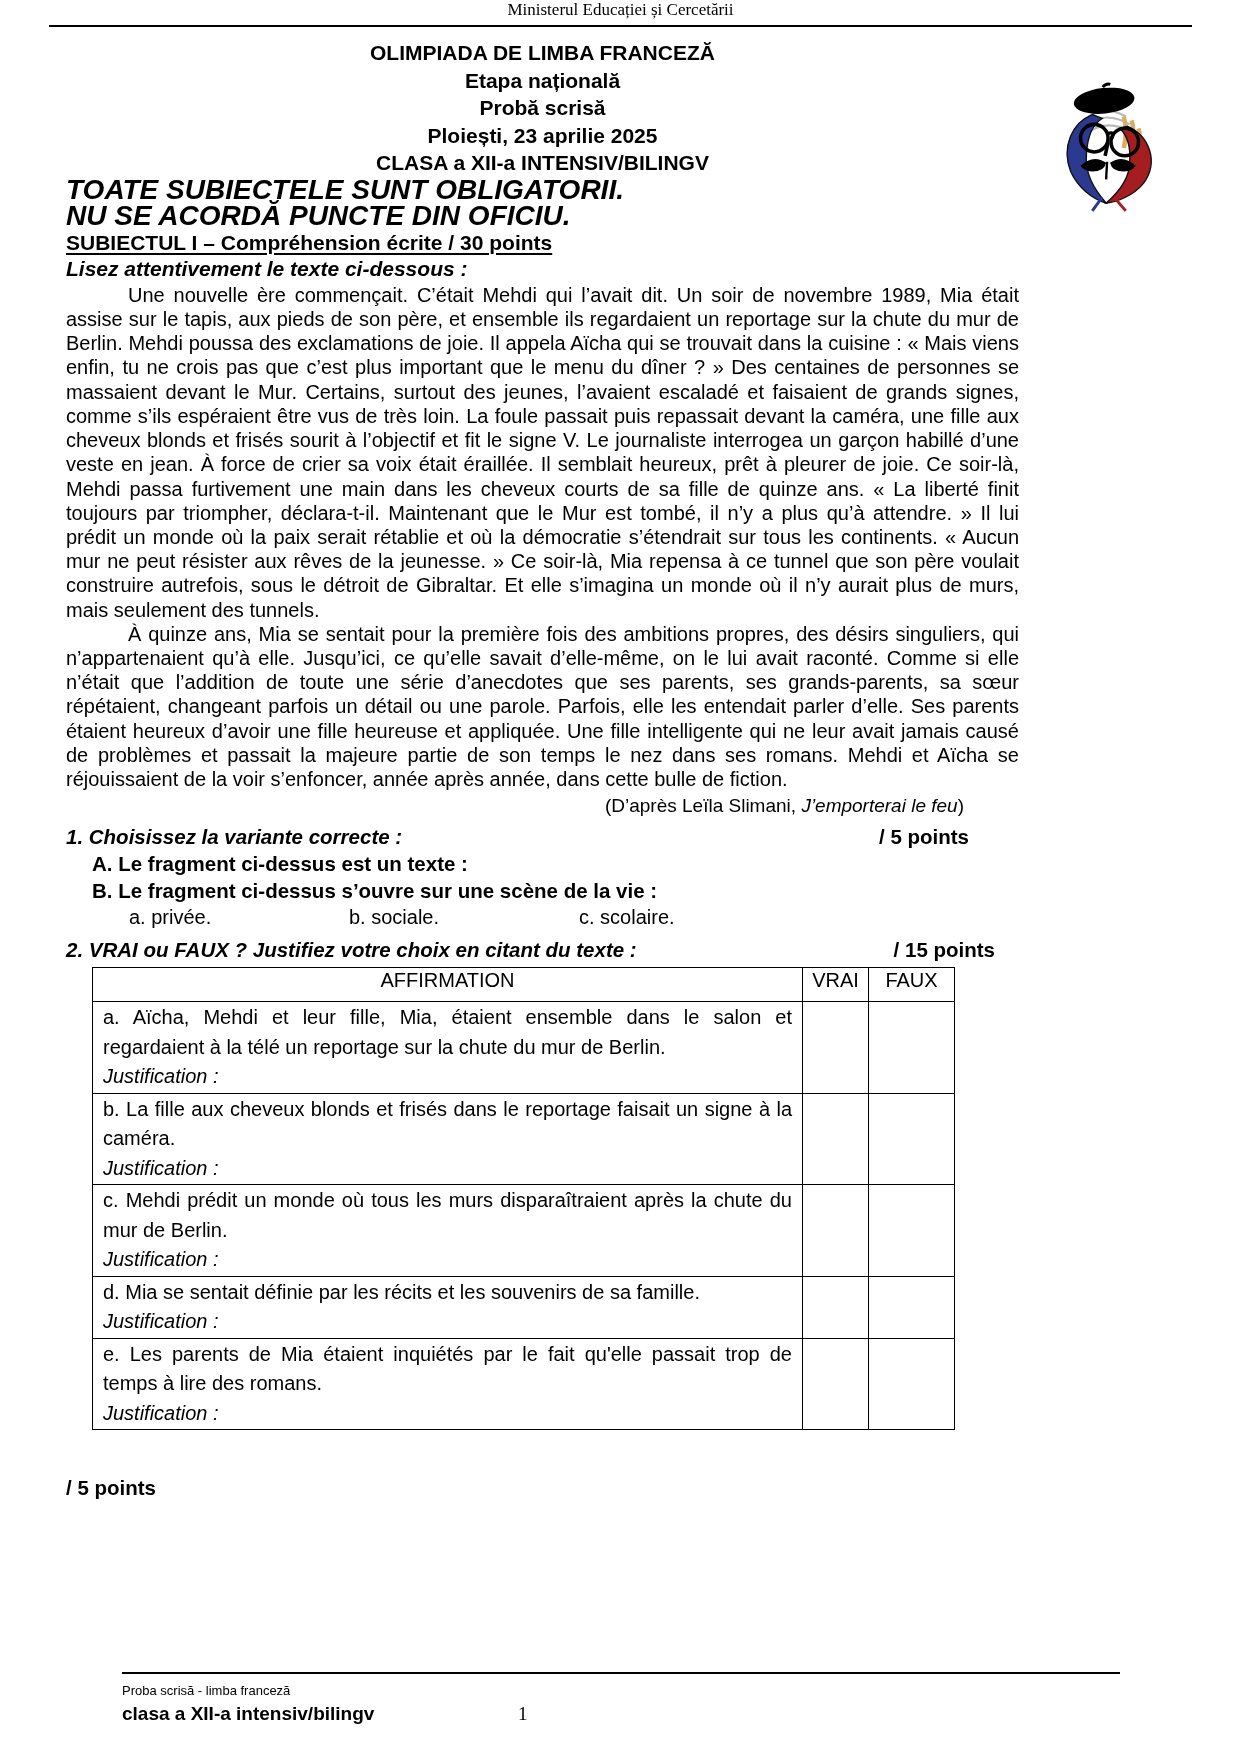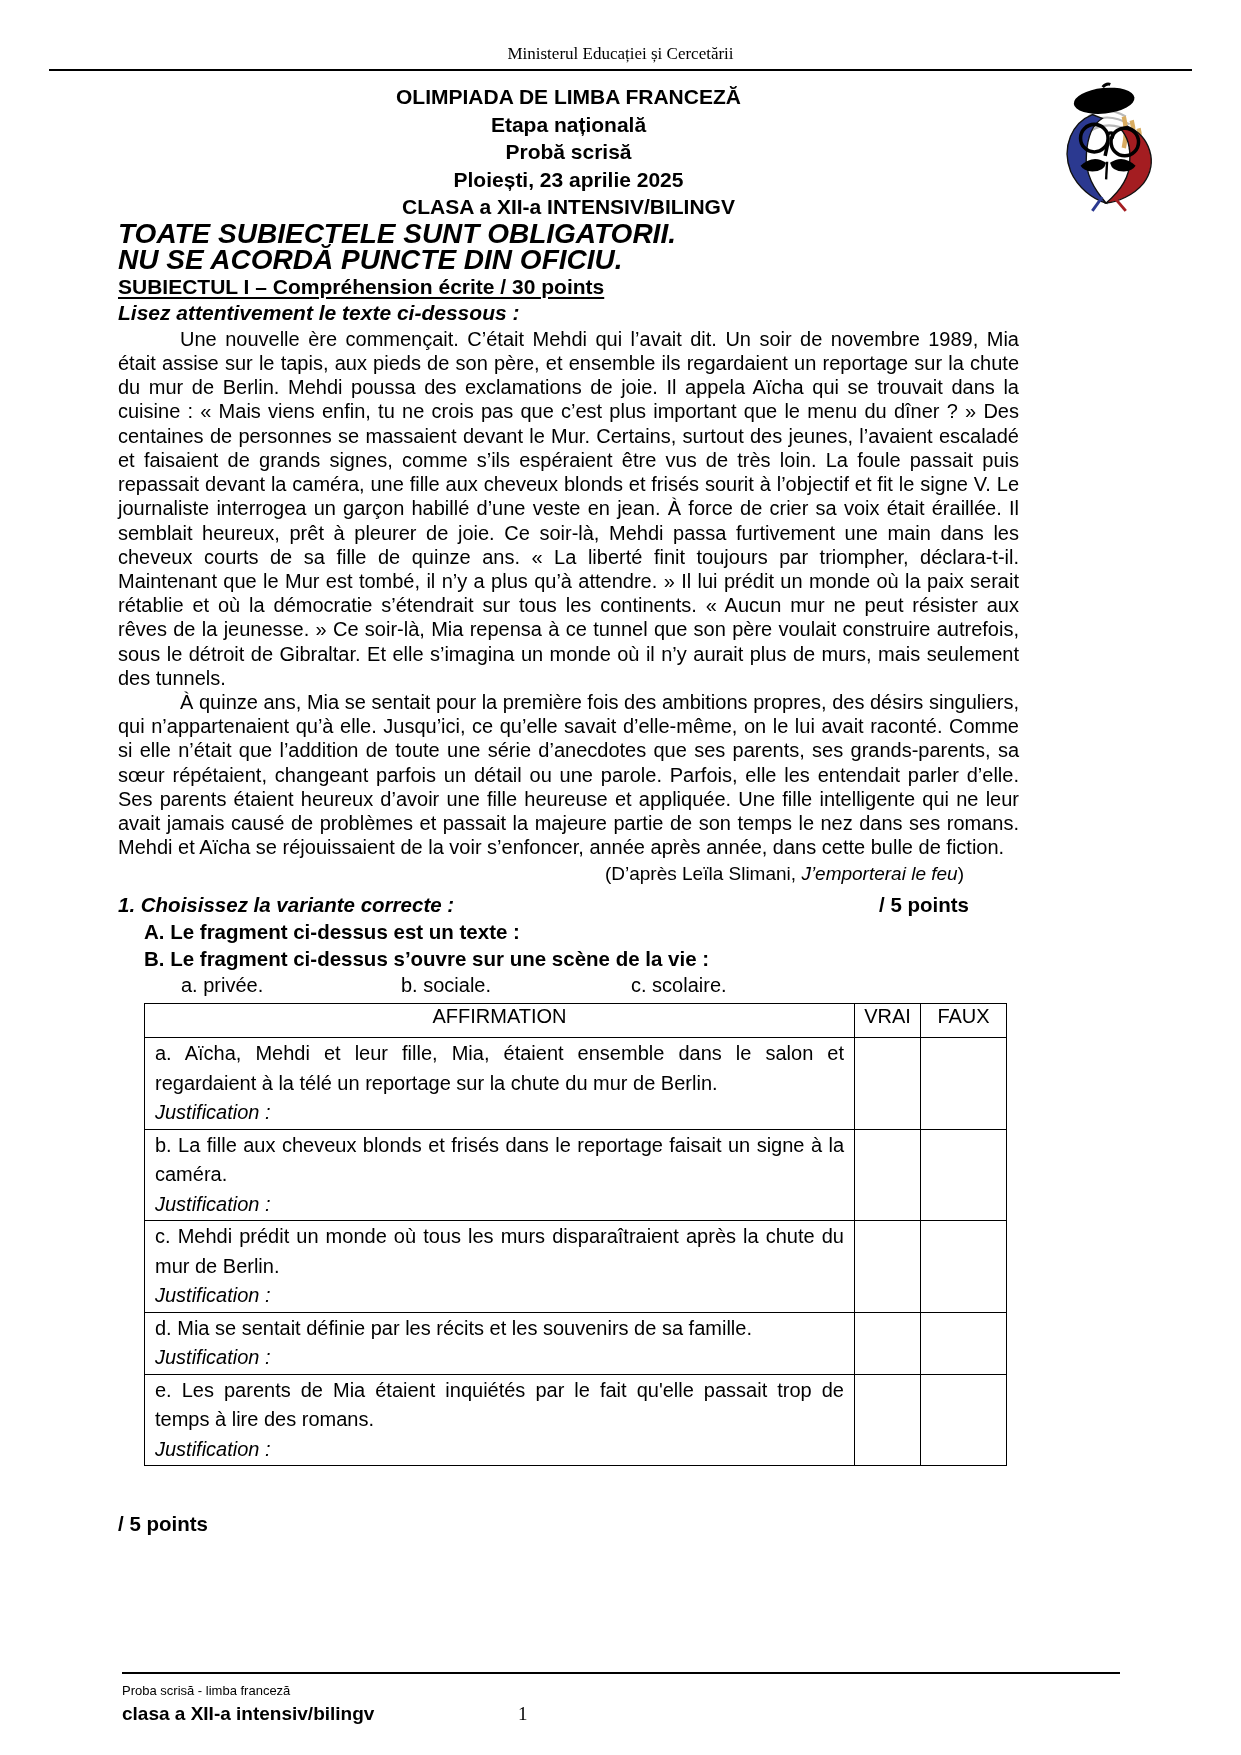--- a/index.html
+++ b/index.html
@@ -1,21 +1,21 @@
 <!DOCTYPE html>
 <html lang="ro"><head>
 <meta charset="utf-8">
 <style>
   html,body{margin:0;padding:0;background:#ffffff;}
   body{width:1241px;height:1755px;position:relative;overflow:hidden;color:#000;
        font-family:"Liberation Sans",sans-serif;-webkit-font-smoothing:antialiased;}
-  .doc-header{padding-top:44px;text-align:center;font-family:"Liberation Serif",serif;font-size:17px;}
+  .doc-header{text-align:center;font-family:"Liberation Serif",serif;font-size:17px;}
   .header-rule{border:none;border-top:2px solid #000;margin:5px 49px 0 49px;}
   .logo{position:absolute;top:76px;right:70px;width:118px;height:140px;}
-  .content{margin:0 222px 0 118px;}
+  .content{margin:0 222px 0 66px;}
   .title-block{margin-top:12px;text-align:center;font-weight:bold;font-size:21px;line-height:27.5px;}
   .instructions{font-weight:bold;font-style:italic;font-size:28px;line-height:26.6px;}
   .subject-heading{font-weight:bold;font-size:21px;line-height:26.6px;text-decoration:underline;text-decoration-thickness:2px;text-underline-offset:3px;}
   .read-instruction{font-weight:bold;font-style:italic;font-size:21px;line-height:26.6px;}
   .body-par{font-size:20px;line-height:24.2px;text-align:justify;text-indent:62px;margin:0;}
   .attribution{font-size:19px;line-height:24px;text-align:right;padding-right:55px;margin-top:3px;}
   .attribution .book-title{font-style:italic;}
   .q-row{display:flex;justify-content:space-between;font-size:20.5px;line-height:27px;margin-top:5px;}
   .q-label{font-weight:bold;font-style:italic;}
   .q-points{font-weight:bold;white-space:nowrap;}
@@ -118,20 +118,24 @@
       <span class="q-points">/ 5 points</span>
     </div>
     <div class="sub-q">A. Le fragment ci-dessus est un texte :</div>
     <div class="sub-q">B. Le fragment ci-dessus s’ouvre sur une scène de la vie :</div>
     <div class="options-row row-b">
       <span class="opt1">a.  privée.</span>
       <span class="opt2">b. sociale.</span>
       <span class="opt3">c. scolaire.</span>
     </div>
 
+    <div class="q-row q2-points-pad">
+      <span class="q-label">2. VRAI ou FAUX ? Justifiez votre choix en citant du texte :</span>
+      <span class="q-points">/ 15 points</span>
+    </div>
 
     <table class="affirmation">
       <colgroup>
           <col class="c-aff">
           <col class="c-vrai">
           <col class="c-faux">
         </colgroup>
       <tbody>
           <tr>
         <th>AFFIRMATION</th>

